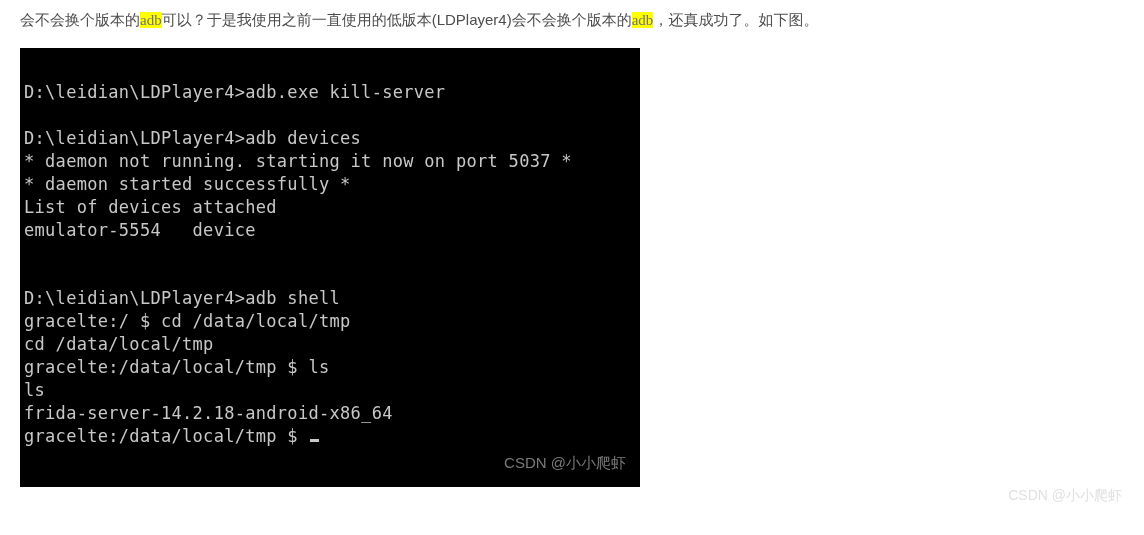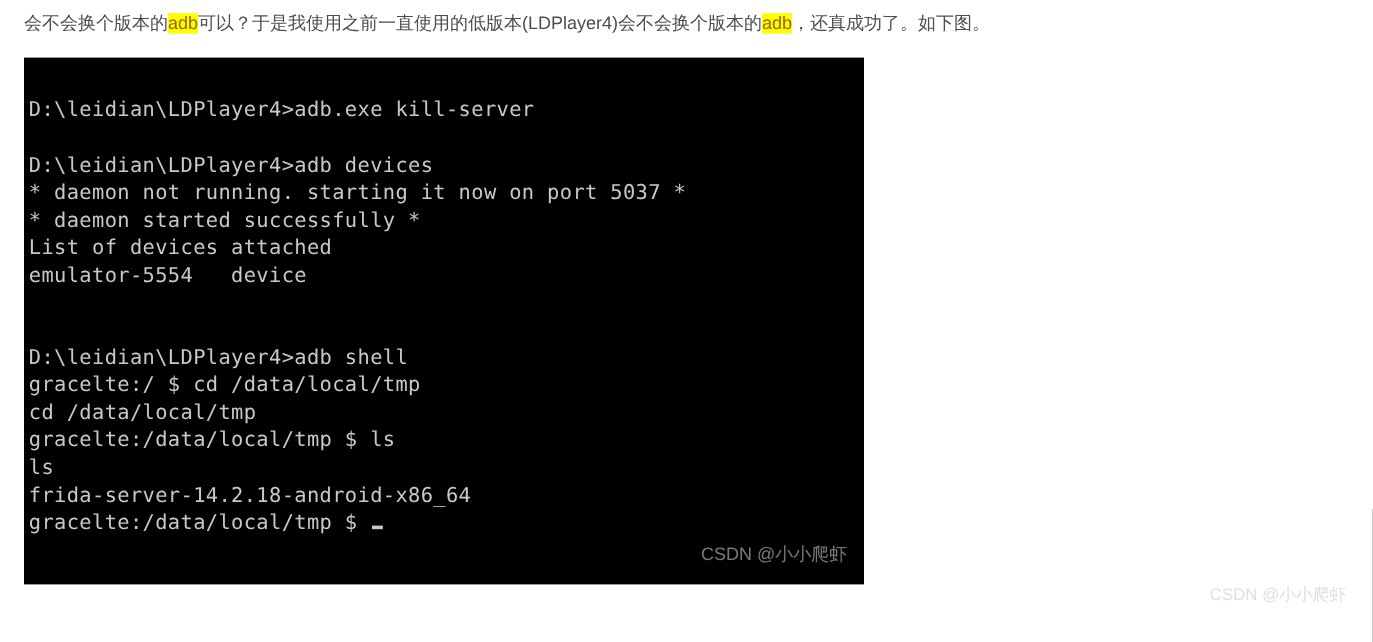--- a/index.html
+++ b/index.html
@@ -15,30 +15,31 @@
       position: relative;
     }
     .paragraph {
       font-size: 15px;
       color: #4d4d4d;
       line-height: 1.6;
       margin-bottom: 16px;
     }
     .highlight {
       background-color: #ffff00;
-      color: #a16207;
+      color: #737373;
+      font-family: Liberation Serif, serif;
     }
     .terminal {
       background: #000000;
       color: #c8c8c8;
       font-family: "SimSun", "NSimSun", monospace;
       font-size: 17px;
       line-height: 1.35;
       padding: 10px 8px 16px 4px;
-      width: 700px;
+      width: 620px;
       position: relative;
       white-space: pre;
       letter-spacing: 0.3px;
     }
     .terminal-watermark {
       position: absolute;
       right: 14px;
       bottom: 14px;
       color: #7a7a7a;
       font-size: 15px;

